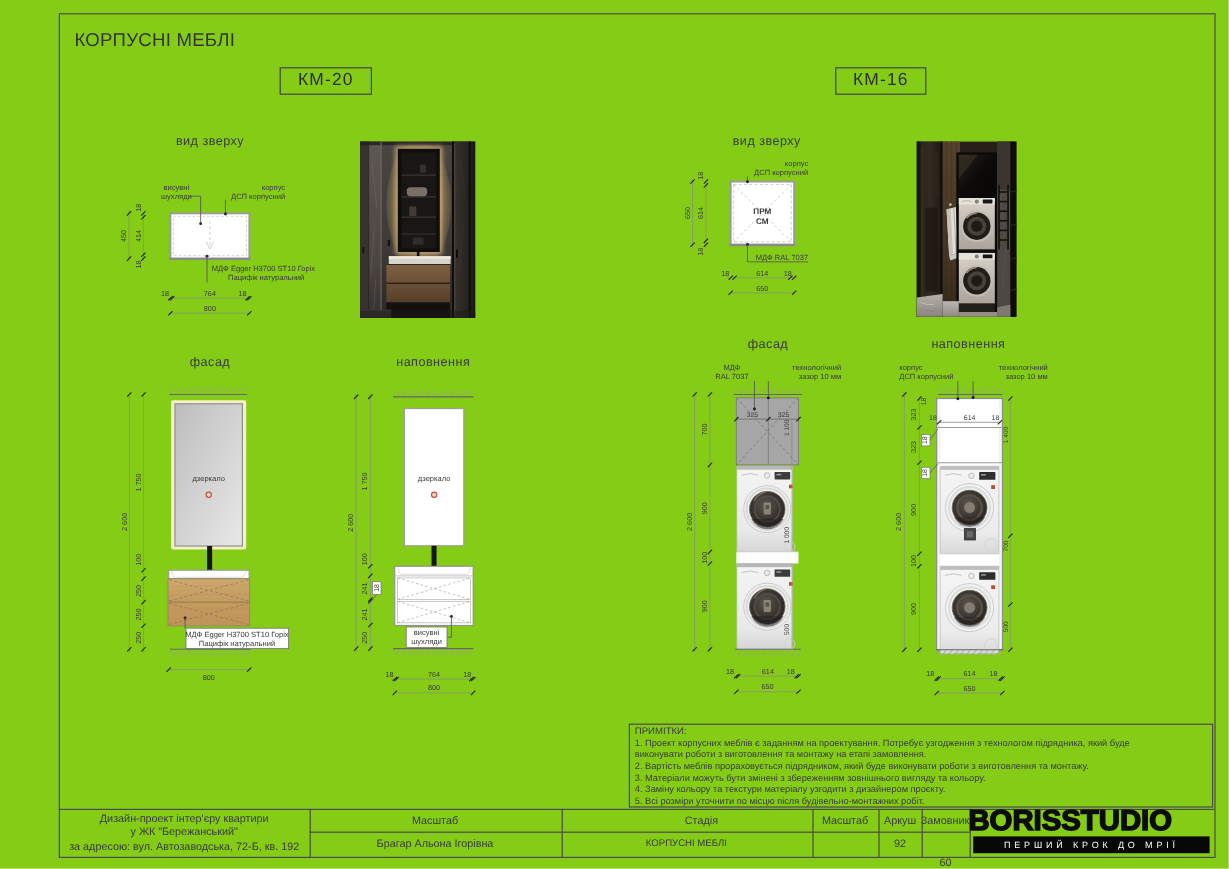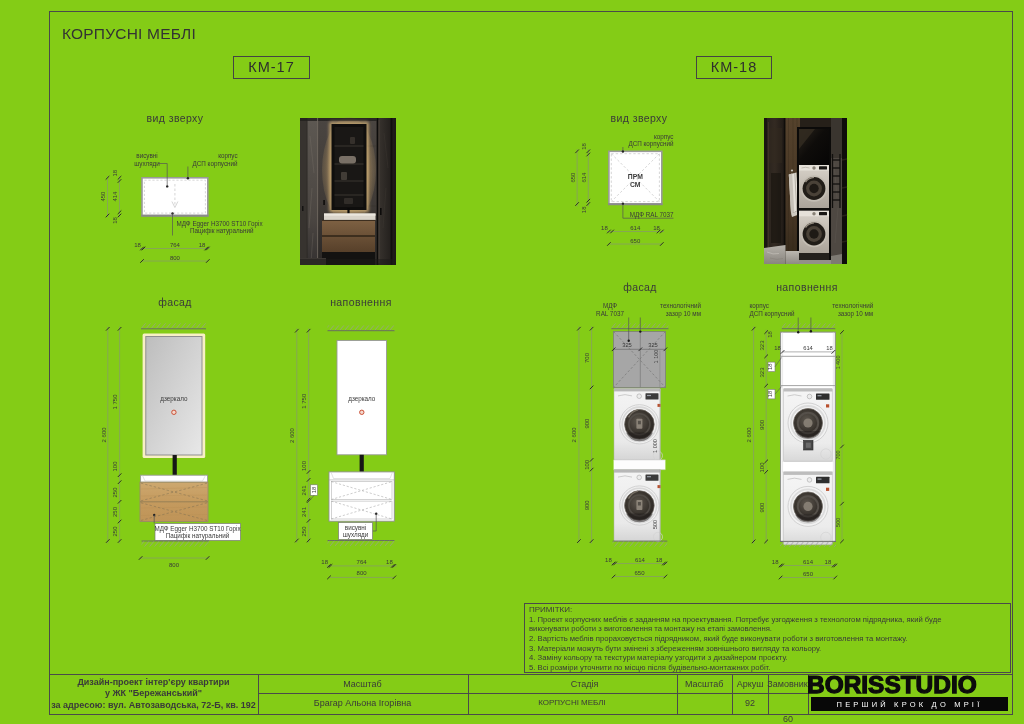--- a/index.html
+++ b/index.html
@@ -11,23 +11,23 @@
   svg text{font-family:"Liberation Sans",sans-serif;fill:#3a3a3a;}
 </style>
 </head>
 <body>
 <div id="page">
 
 <div class="abs" style="left:48.5px;top:10.5px;width:962px;height:702px;border:1px solid #4a4a4a;"></div>
 
 <div class="abs" style="left:62px;top:24.5px;font-size:15.5px;letter-spacing:0.2px;color:#333;">КОРПУСНІ МЕБЛІ</div>
 
-<div class="abs ctr" style="left:233px;top:55.5px;width:75px;height:21px;border:1px solid #444;font-size:14.5px;letter-spacing:1px;line-height:21px;color:#2e2e2e;">КМ-17</div>
-
-<div class="abs ctr" style="left:696px;top:56px;width:74px;height:21px;border:1px solid #444;font-size:14.5px;letter-spacing:1px;line-height:21px;color:#2e2e2e;">КМ-18</div>
+<div class="abs ctr" style="left:233px;top:55.5px;width:75px;height:21px;border:1px solid #444;font-size:14.5px;letter-spacing:1px;line-height:21px;color:#2e2e2e;">КМ-20</div>
+
+<div class="abs ctr" style="left:696px;top:56px;width:74px;height:21px;border:1px solid #444;font-size:14.5px;letter-spacing:1px;line-height:21px;color:#2e2e2e;">КМ-16</div>
 
 <div class="abs ctr" style="left:140px;top:112px;width:70px;font-size:10.5px;letter-spacing:0.4px;">вид зверху</div>
 
 <div class="abs ctr" style="left:604px;top:112px;width:70px;font-size:10.5px;letter-spacing:0.4px;">вид зверху</div>
 
 <div class="abs ctr" style="left:145px;top:295.5px;width:60px;font-size:10.5px;letter-spacing:0.4px;">фасад</div>
 
 <div class="abs ctr" style="left:326px;top:295.5px;width:70px;font-size:10.5px;letter-spacing:0.4px;">наповнення</div>
 
 <div class="abs ctr" style="left:610px;top:280.5px;width:60px;font-size:10.5px;letter-spacing:0.4px;">фасад</div>
@@ -910,21 +910,21 @@
 
 <div class="abs" style="left:48.5px;top:674px;width:963px;height:39.5px;border-top:1px solid #4a4a4a;"></div>
 <div class="abs" style="left:258px;top:674px;width:0;height:39.5px;border-left:1px solid #4a4a4a;"></div>
 <div class="abs" style="left:467.5px;top:674px;width:0;height:39.5px;border-left:1px solid #4a4a4a;"></div>
 <div class="abs" style="left:676.7px;top:674px;width:0;height:39.5px;border-left:1px solid #4a4a4a;"></div>
 <div class="abs" style="left:732.1px;top:674px;width:0;height:39.5px;border-left:1px solid #4a4a4a;"></div>
 <div class="abs" style="left:768px;top:674px;width:0;height:39.5px;border-left:1px solid #4a4a4a;"></div>
 <div class="abs" style="left:807.9px;top:674px;width:0;height:39.5px;border-left:1px solid #4a4a4a;"></div>
 <div class="abs" style="left:258px;top:692.5px;width:550px;height:0;border-top:1px solid #4a4a4a;"></div>
 
-<div class="abs ctr" style="left:50px;top:676.5px;width:207px;font-size:9px;line-height:11.6px;font-weight:bold;">Дизайн-проект інтер'єру квартири<br>у ЖК "Бережанський"<br>за адресою: вул. Автозаводська, 72-Б, кв. 192</div>
+<div class="abs ctr" style="left:50px;top:676.5px;width:207px;font-size:9px;line-height:11.6px;">Дизайн-проект інтер'єру квартири<br>у ЖК "Бережанський"<br>за адресою: вул. Автозаводська, 72-Б, кв. 192</div>
 
 <div class="abs ctr" style="left:258px;top:678.5px;width:209px;font-size:9px;">Масштаб</div>
 <div class="abs ctr" style="left:258px;top:697.5px;width:209px;font-size:9px;">Брагар Альона Ігорівна</div>
 
 <div class="abs ctr" style="left:467.5px;top:678.5px;width:234px;font-size:9px;">Стадія</div>
 <div class="abs ctr" style="left:467.5px;top:698px;width:209px;font-size:8px;">КОРПУСНІ МЕБЛІ</div>
 
 <div class="abs ctr" style="left:676.7px;top:678.5px;width:55px;font-size:9px;">Масштаб</div>
 
 <div class="abs ctr" style="left:732.1px;top:678.5px;width:36px;font-size:9px;">Аркуш</div>

